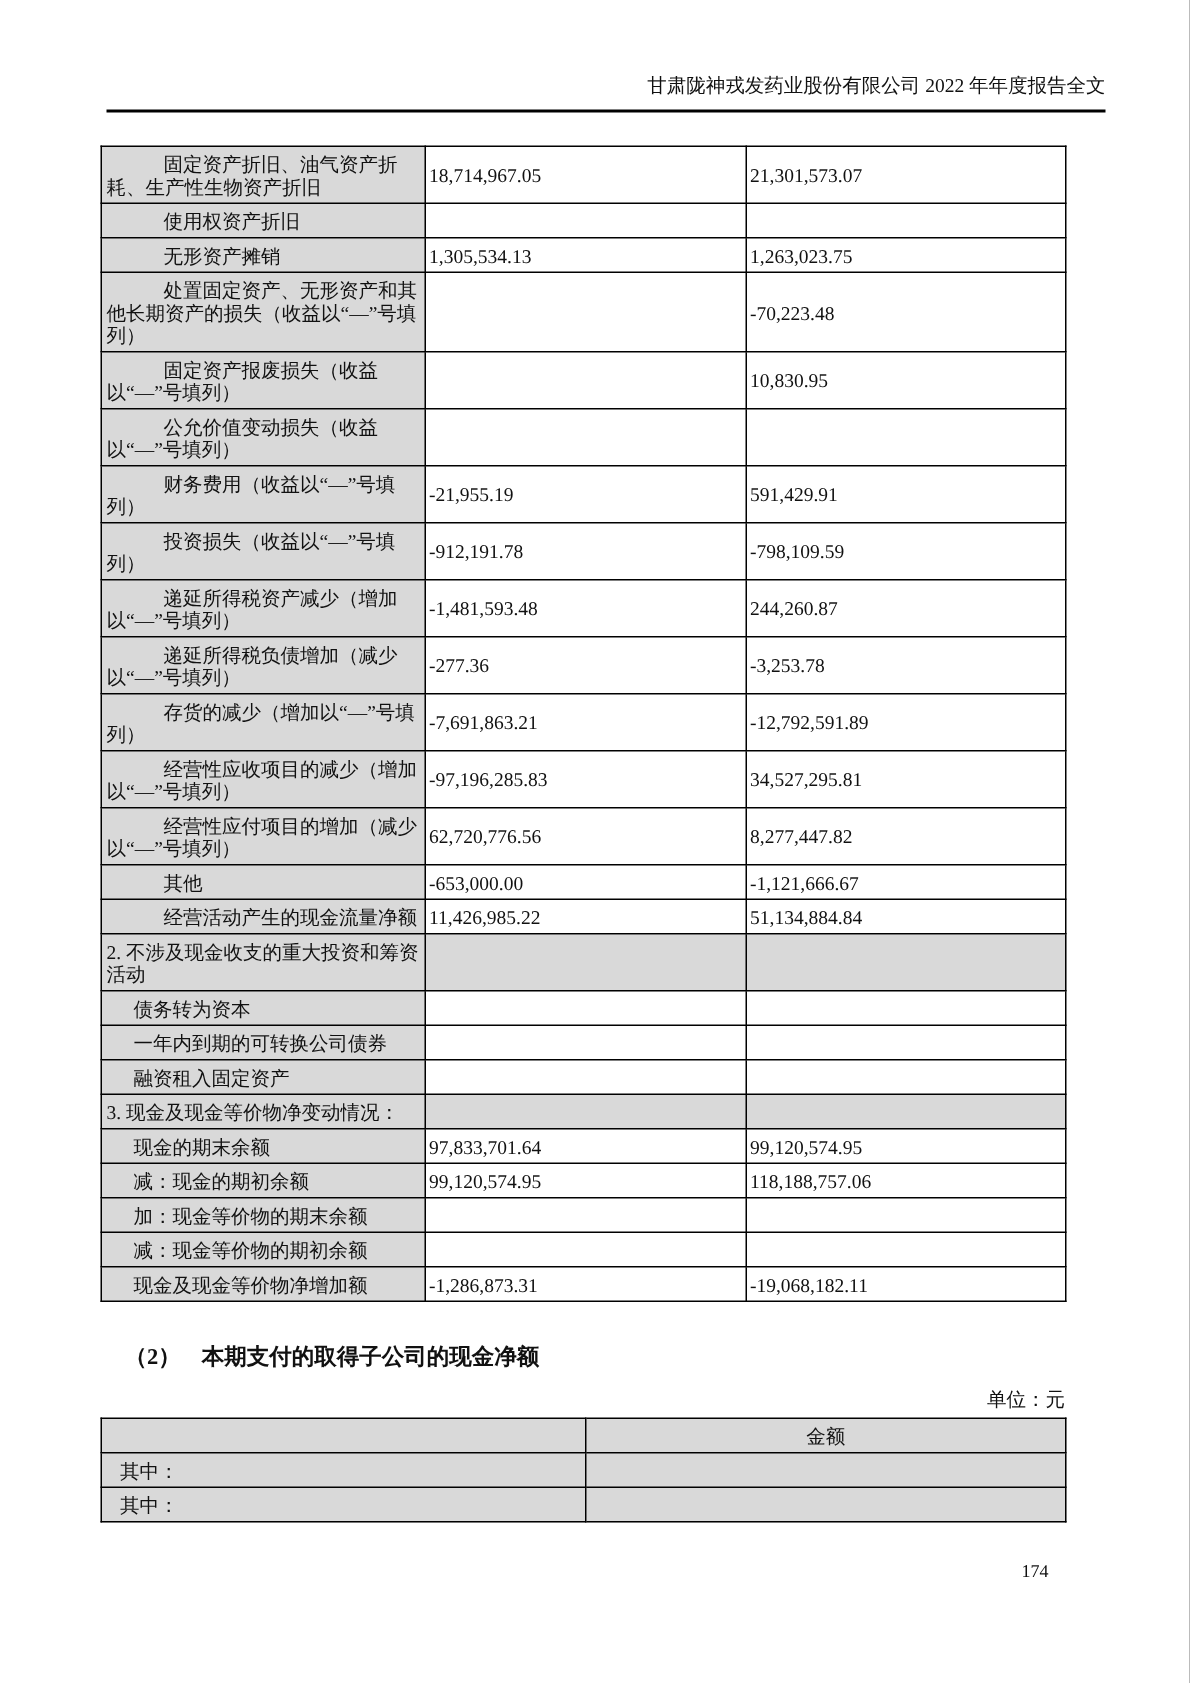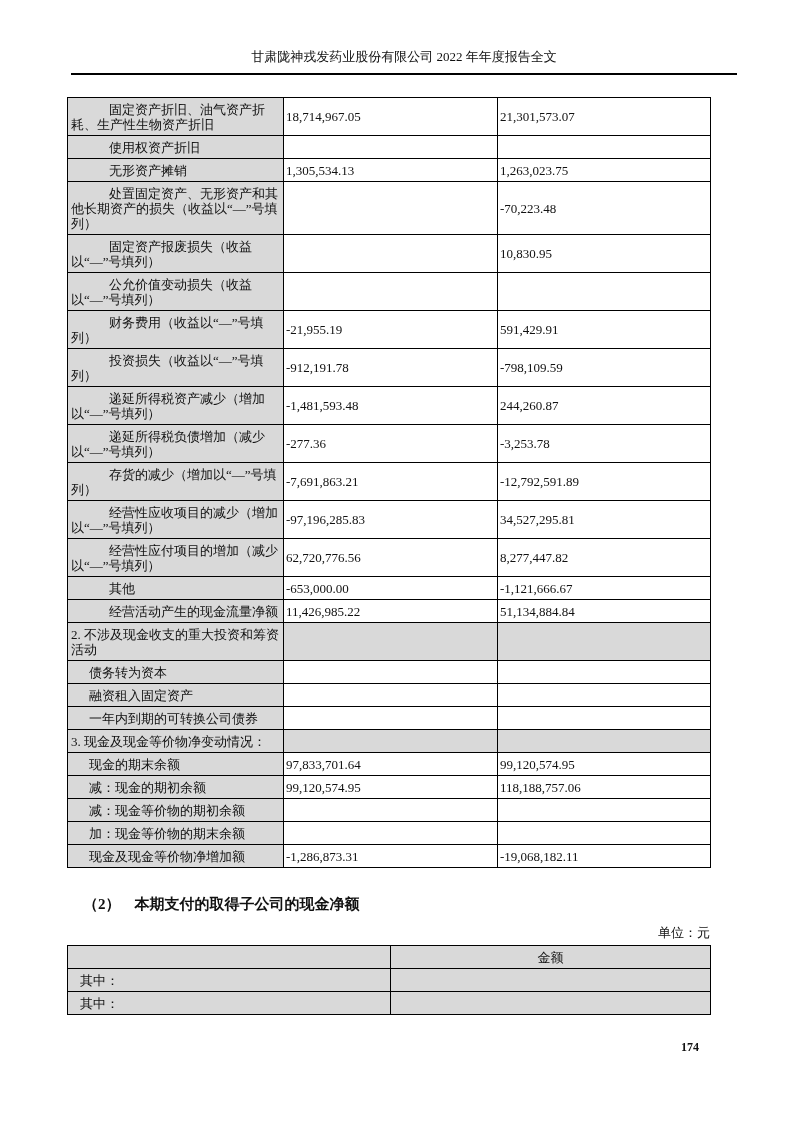--- a/index.html
+++ b/index.html
@@ -8,21 +8,21 @@
     width:793px; height:1122px;
     margin:0 auto;
     background:#ffffff;
     font-family:"Liberation Serif","DejaVu Serif",serif;
     color:#111;
     overflow:hidden;
   }
   
   .doc-header {
     position:absolute; top:49px; left:71px; width:666px;
-    text-align:center; font-size:13px; line-height:16px;
+    text-align:right; font-size:13px; line-height:16px;
     white-space:nowrap;
   }
   .header-rule {
     position:absolute; top:73px; left:71px; width:666px;
     border-bottom:2px solid #000; height:0;
   }
   
   .content { position:absolute; top:97px; left:67px; width:643px; }
 
   table { border-collapse:collapse; table-layout:fixed; width:643px; }
@@ -60,21 +60,21 @@
 
   .sub-table col.s-label  { width:323px; }
   .sub-table col.s-amount { width:320px; }
   .sub-table td { background:#d9d9d9; }
   .sub-table td.s-head { text-align:center; }
   .sub-table td.s-lbl  { padding-left:12px; }
 
   
   .page-num {
     position:absolute; top:1040px; left:660px; width:60px;
-    text-align:center; font-size:12px;font-weight:bold;
+    text-align:center; font-size:12px;
   }
 </style>
 </head>
 <body>
 
 <div class="page">
 
   <div class="doc-header">甘肃陇神戎发药业股份有限公司 2022 年年度报告全文</div>
   <div class="header-rule"></div>
 
@@ -166,51 +166,51 @@
           <td class="lbl ind-b">2. 不涉及现金收支的重大投资和筹资活动</td>
           <td class="val"></td>
           <td class="val"></td>
         </tr>
         <tr>
           <td class="lbl ind-c">债务转为资本</td>
           <td class="val"></td>
           <td class="val"></td>
         </tr>
         <tr>
+          <td class="lbl ind-c">一年内到期的可转换公司债券</td>
+          <td class="val"></td>
+          <td class="val"></td>
+        </tr>
+        <tr>
           <td class="lbl ind-c">融资租入固定资产</td>
-          <td class="val"></td>
-          <td class="val"></td>
-        </tr>
-        <tr>
-          <td class="lbl ind-c">一年内到期的可转换公司债券</td>
           <td class="val"></td>
           <td class="val"></td>
         </tr>
         <tr class="r-section">
           <td class="lbl ind-b">3. 现金及现金等价物净变动情况：</td>
           <td class="val"></td>
           <td class="val"></td>
         </tr>
         <tr>
           <td class="lbl ind-c">现金的期末余额</td>
           <td class="val">97,833,701.64</td>
           <td class="val">99,120,574.95</td>
         </tr>
         <tr>
           <td class="lbl ind-c">减：现金的期初余额</td>
           <td class="val">99,120,574.95</td>
           <td class="val">118,188,757.06</td>
         </tr>
         <tr>
+          <td class="lbl ind-c">加：现金等价物的期末余额</td>
+          <td class="val"></td>
+          <td class="val"></td>
+        </tr>
+        <tr>
           <td class="lbl ind-c">减：现金等价物的期初余额</td>
-          <td class="val"></td>
-          <td class="val"></td>
-        </tr>
-        <tr>
-          <td class="lbl ind-c">加：现金等价物的期末余额</td>
           <td class="val"></td>
           <td class="val"></td>
         </tr>
         <tr>
           <td class="lbl ind-c">现金及现金等价物净增加额</td>
           <td class="val">-1,286,873.31</td>
           <td class="val">-19,068,182.11</td>
         </tr>
       </tbody>
     </table>

